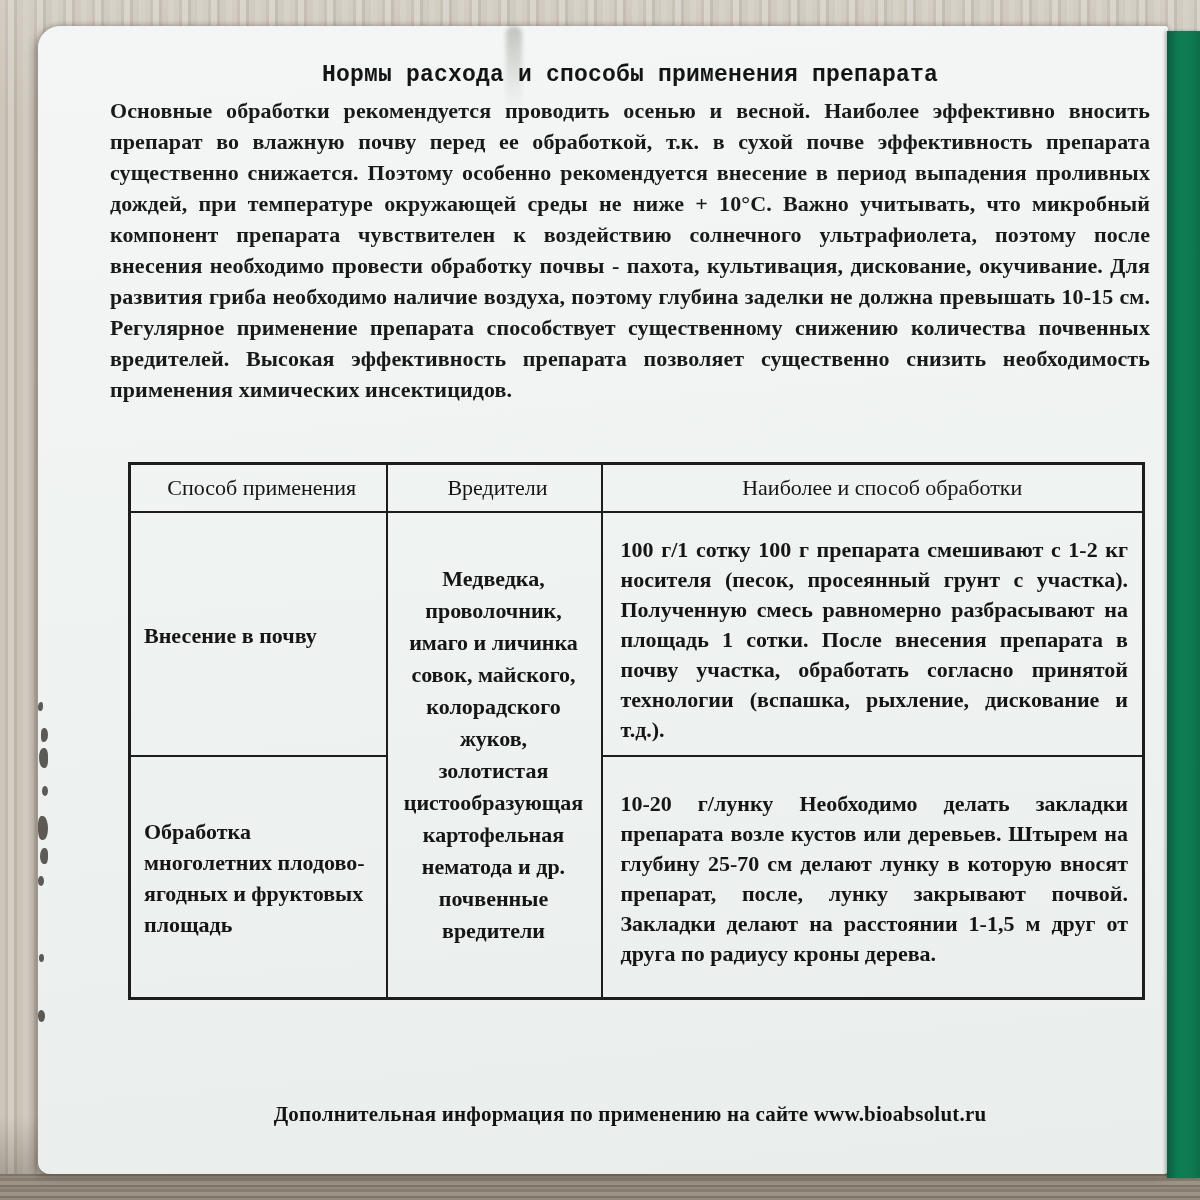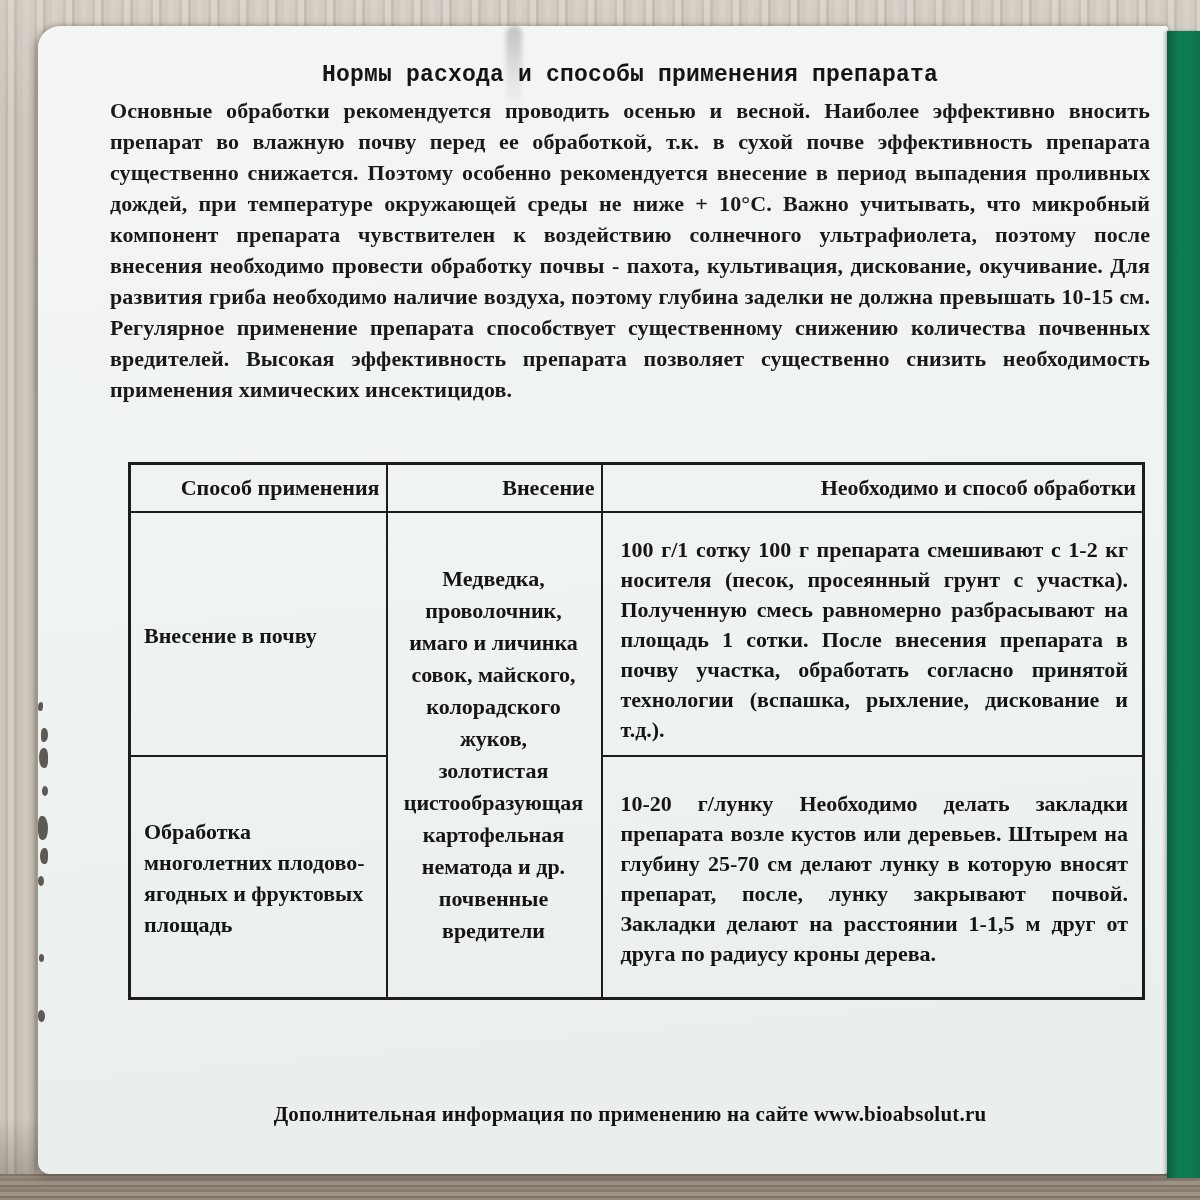--- a/index.html
+++ b/index.html
@@ -55,21 +55,21 @@
     border-collapse:collapse;table-layout:fixed;
     color:#151515;
   }
   .apptable,
   .apptable th,.apptable td{border:2.5px solid #1d1d1d;}
   table.apptable{border-width:3px;}
   .apptable col.c1{width:257px;}
   .apptable col.c2{width:215px;}
   .apptable col.c3{width:542px;}
   .apptable th{
-    height:42px;font-size:22px;font-weight:700;text-align:right;
+    height:42px;font-size:22px;font-weight:400;text-align:center;
     vertical-align:middle;padding:2px 6px 2px 13px;
   }
   .apptable th.h3{padding-left:26px;}
   .apptable td{font-size:22px;font-weight:700;}
   .apptable td.method{vertical-align:middle;padding:11px 10px 8px 13px;line-height:31px;}
   .apptable td.pests{vertical-align:middle;padding:8px 17px 8px 16px;line-height:32px;text-align:center;}
   .apptable td.dosage{vertical-align:top;text-align:justify;line-height:30px;padding:22px 14px 10px 18px;}
   .apptable td.dosage2{padding-top:32px;}
   .apptable tr.r1{height:239px;}
   .apptable tr.r2{height:242px;}
@@ -103,22 +103,22 @@
 
     <table class="apptable">
       <colgroup>
           <col class="c1">
           <col class="c2">
           <col class="c3">
         </colgroup>
       <thead>
         <tr>
           <th class="h1">Способ применения</th>
-          <th class="h2">Внесение</th>
-          <th class="h3">Необходимо и способ обработки</th>
+          <th class="h2">Вредители</th>
+          <th class="h3">Наиболее и способ обработки</th>
         </tr>
       </thead>
       <tbody>
         <tr class="r1">
           <td class="method">Внесение в почву</td>
           <td class="pests" rowspan="2">Медведка, проволочник, имаго и личинка совок, майского, колорадского жуков, золотистая цистообразующая картофельная нематода и др. почвенные вредители</td>
           <td class="dosage">100 г/1 сотку 100 г препарата смешивают с 1-2 кг носителя (песок, просеянный грунт с участка). Полученную смесь равномерно разбрасывают на площадь 1 сотки. После внесения препарата в почву участка, обработать согласно принятой технологии (вспашка, рыхление, дискование и т.д.).</td>
         </tr>
         <tr class="r2">
           <td class="method">Обработка многолетних плодово-ягодных и фруктовых площадь</td>

